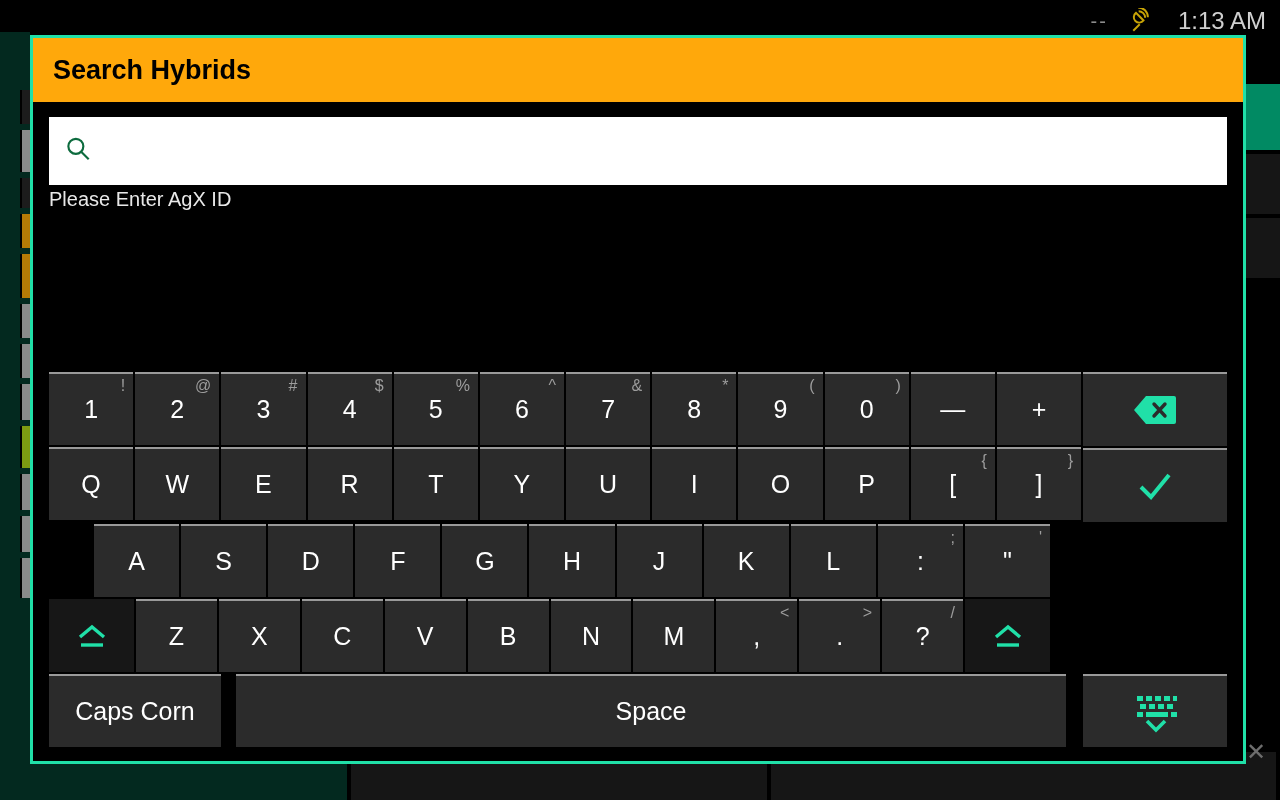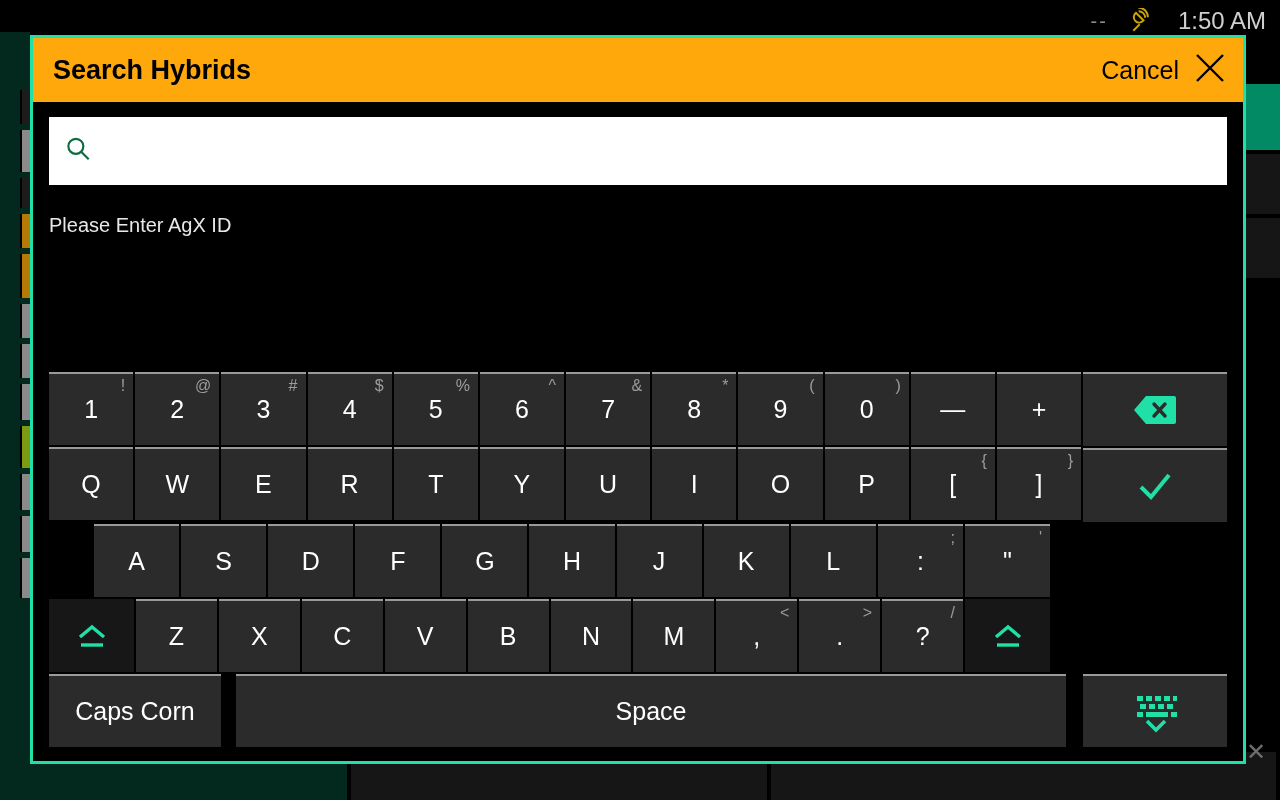--- a/index.html
+++ b/index.html
@@ -156,21 +156,21 @@
     background: transparent;
     font-family: "Liberation Sans", sans-serif;
     font-size: 24px;
     color: #111;
     margin-left: 10px;
   }
   #hint-row {
     display: flex;
     justify-content: space-between;
     align-items: center;
-    margin-top: 26px;
+    margin-top: 0;
     height: 28px;
   }
   #search-hint, #search-message {
     color: #e8e8e8;
     font-size: 20px;
   }
   #results-area {
     flex: 1;
   }
 
@@ -252,21 +252,21 @@
   <div id="bg-status">
     <span class="dashes">--</span>
     <span>
       <svg class="sat-icon" width="26" height="26" viewBox="0 0 24 24" fill="none" stroke="#c8a406" stroke-width="1.8">
         <path d="M3 21 L9 15"></path>
         <path d="M12.5 11.5 a5 5 0 1 1 -7 -7 z"></path>
         <path d="M14 9 a6 6 0 0 0 -6 -6"></path>
         <path d="M16.5 8.5 a9 9 0 0 0 -9 -9"></path>
       </svg>
     </span>
-    <span class="clock">1:50 AM</span>
+    <span class="clock">1:13 AM</span>
   </div>
 
   <div id="bg-list-left">
       <div class="bg-row" style="background: rgb(28, 28, 28); height: 34px;"></div>
       <div class="bg-row" style="background: rgb(138, 138, 138); height: 42px;"></div>
       <div class="bg-row" style="background: rgb(28, 28, 28); height: 30px;"></div>
       <div class="bg-row" style="background: rgb(181, 122, 6); height: 34px;"></div>
       <div class="bg-row" style="background: rgb(181, 122, 6); height: 44px;"></div>
       <div class="bg-row" style="background: rgb(138, 138, 138); height: 34px;"></div>
       <div class="bg-row" style="background: rgb(138, 138, 138); height: 34px;"></div>
@@ -286,28 +286,20 @@
       <div class="bg-btn" style="background: rgb(22, 22, 22); width: 420px; margin-right: 4px;"></div>
       <div class="bg-btn" style="background: rgb(22, 22, 22); width: 510px; margin-right: 4px;"></div>
     </div>
   <div id="bg-x-mark">✕</div>
 </div>
 
 <div id="search-dialog">
 
   <div id="dialog-titlebar">
     <div id="dialog-title">Search Hybrids</div>
-    <div id="cancel-button">
-      <span id="cancel-label">Cancel</span>
-      <span>
-        <svg width="34" height="34" viewBox="0 0 34 34" stroke="#000" stroke-width="2.4" fill="none">
-          <path d="M4 4 L30 30 M30 4 L4 30"></path>
-        </svg>
-      </span>
-    </div>
   </div>
 
   <div id="search-body">
     <div id="search-field-wrap">
       <span>
         <svg width="30" height="30" viewBox="0 0 28 28" fill="none" stroke="#0d6b3e" stroke-width="2">
           <circle cx="12" cy="11.5" r="7"></circle>
           <path d="M17.2 16.8 L24 23.6"></path>
         </svg>
       </span>

